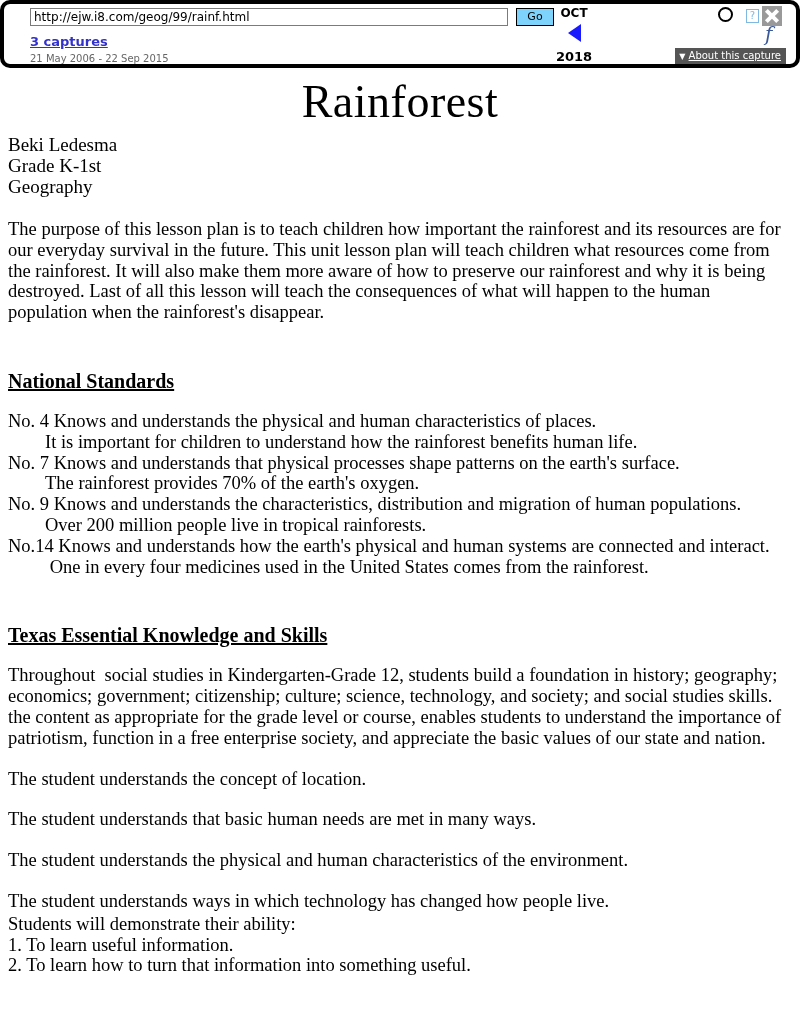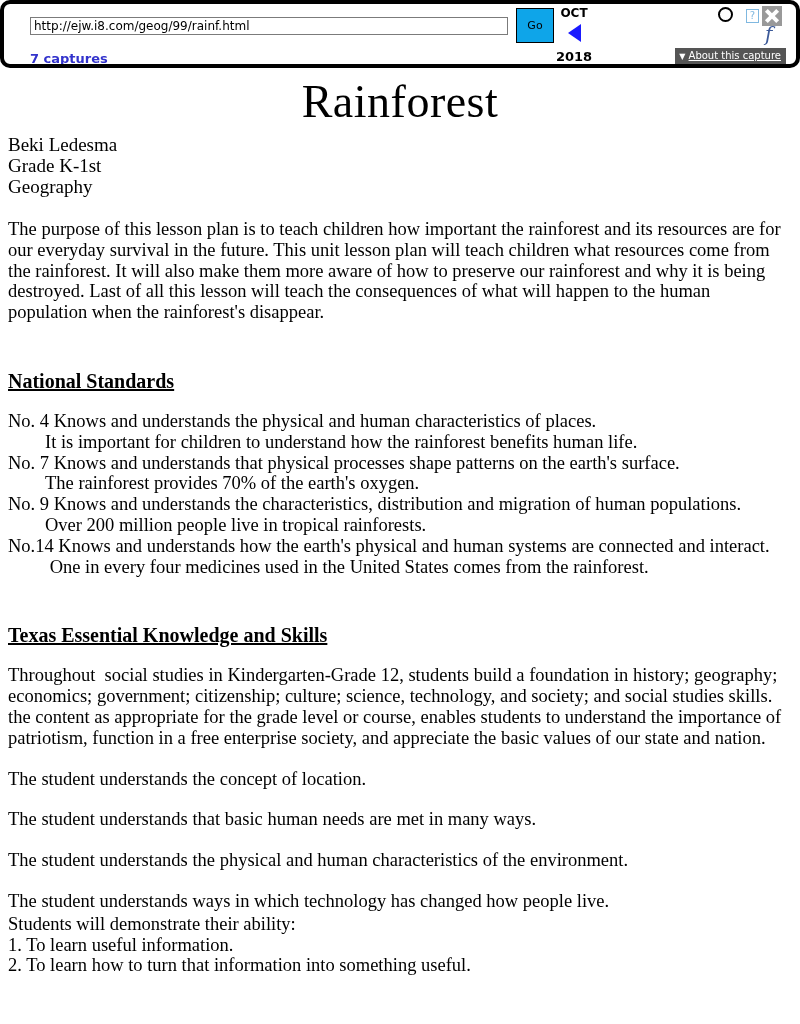--- a/index.html
+++ b/index.html
@@ -53,24 +53,24 @@
     background: #ffffff;
     font-family: "DejaVu Sans", "Liberation Sans", sans-serif;
     font-size: 12px;
     color: #000000;
     padding: 1px 3px;
     line-height: 16px;
     outline: none;
   }
   .wm-go {
     width: 38px;
-    height: 35px;
+    height: 18px;
     box-sizing: border-box;
     border: 1px solid #000000;
-    background: #0ea5e9;
+    background: #7dd3fc;
     font-family: "DejaVu Sans", "Liberation Sans", sans-serif;
     font-size: 11px;
     color: #000000;
     line-height: 16px;
     text-align: center;
     cursor: pointer;
     padding: 0;
   }
   .wm-captures {
     padding: 6px 0 0 14px;
@@ -281,21 +281,21 @@
 
 <div class="wm-frame">
   <div class="wm-inner">
 
     <div class="wm-left">
       <div class="wm-urlrow">
         <input class="wm-url" type="text" value="http://ejw.i8.com/geog/99/rainf.html" style="">
         <button class="wm-go">Go</button>
       </div>
       <div class="wm-captures">
-        <span class="wm-captures-link">7 captures</span>
+        <span class="wm-captures-link">3 captures</span>
         <div class="wm-daterange">21 May 2006 - 22 Sep 2015</div>
       </div>
     </div>
 
     <div class="wm-dates">
       <div class="wm-col prev">
         <div class="wm-mon">OCT</div>
         <div class="wm-mid">
           <span class="wm-arrow left"></span>
         </div>

